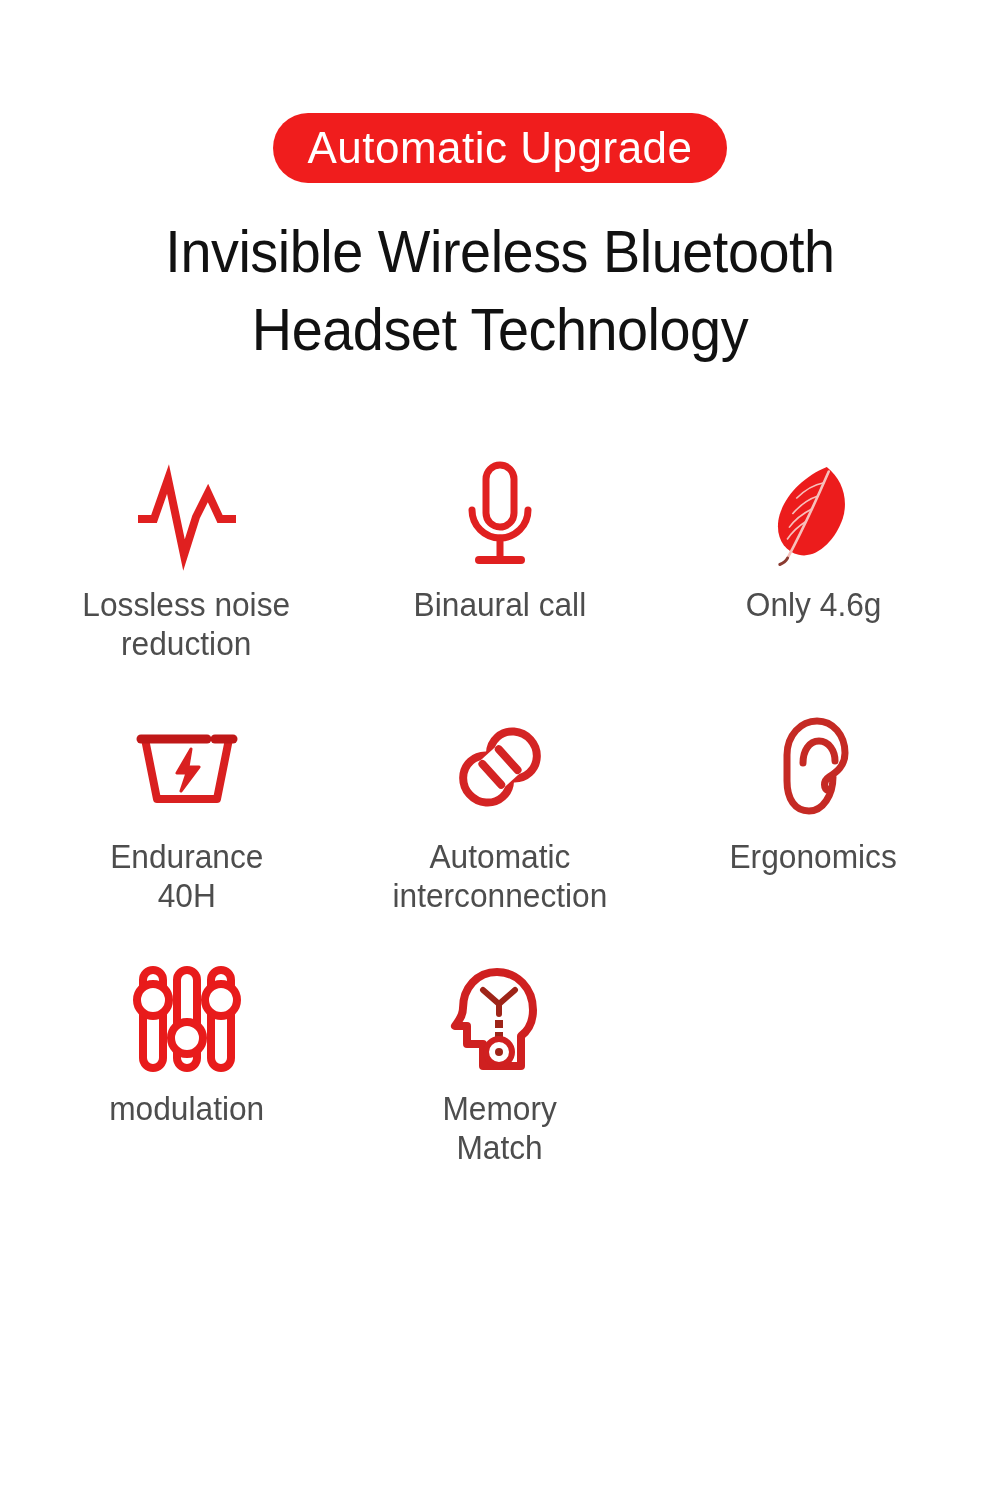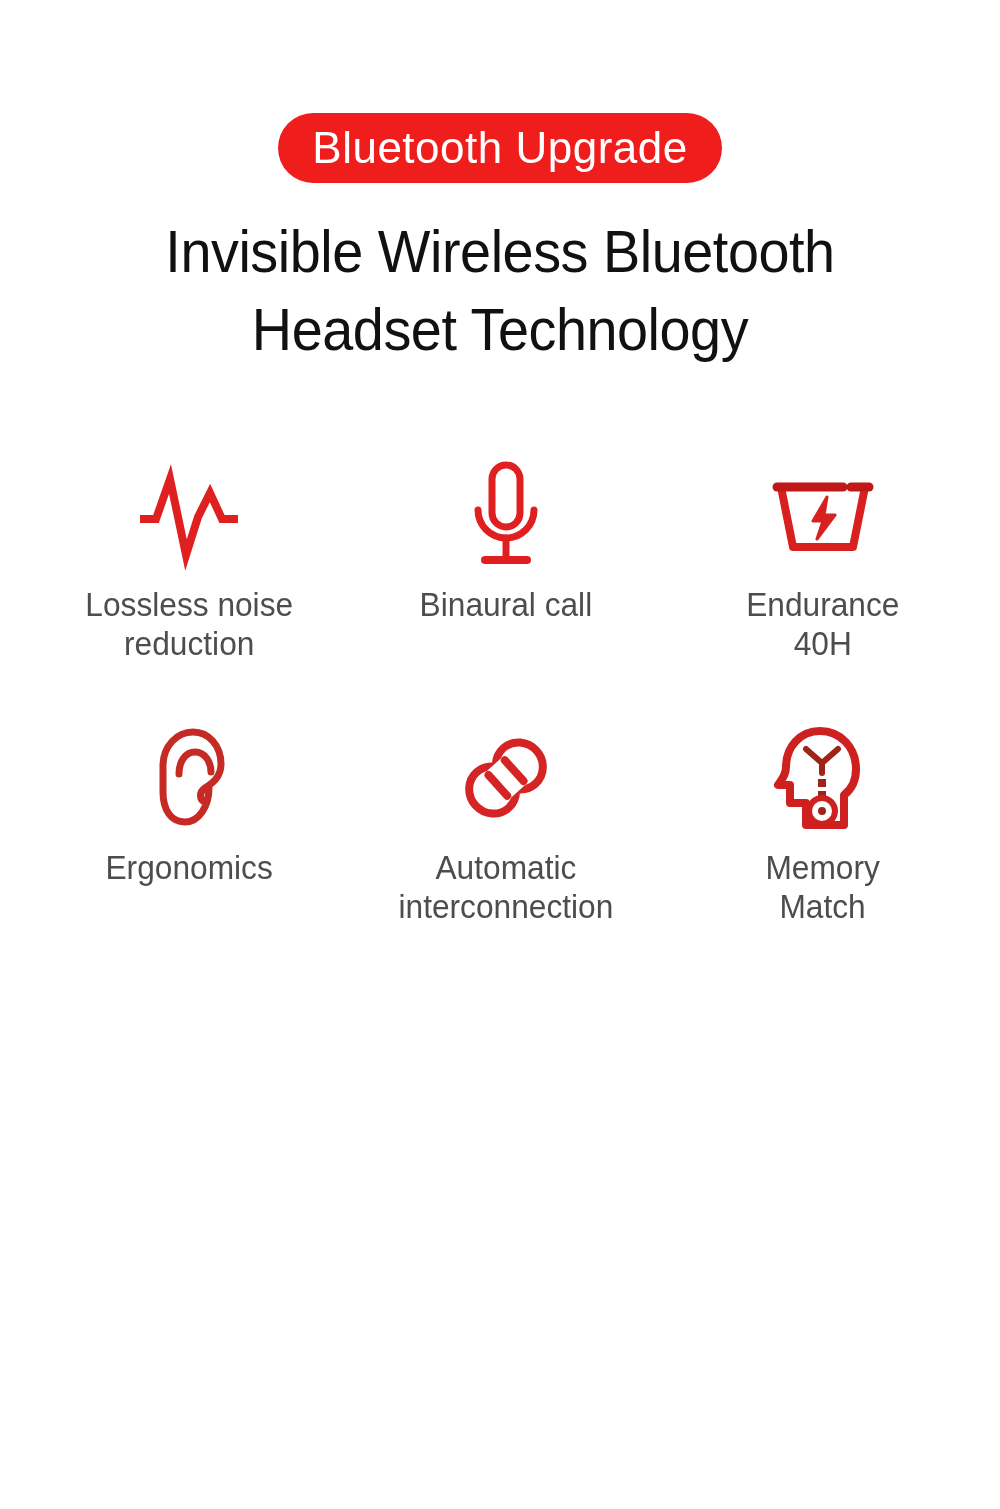--- a/index.html
+++ b/index.html
@@ -54,28 +54,27 @@
     font-weight: 400;
     letter-spacing: -0.5px;
     transform: scaleX(0.93);
     transform-origin: center top;
   }
 
   
   .grid {
     position: absolute;
     top: 455px;
-    left: 36px;
+    left: 30px;
     width: 940px;
     display: grid;
     grid-template-columns: repeat(3, 1fr);
     grid-auto-rows: 252px;
     row-gap: 0;
     column-gap: 0;
-    gap: 11px;
   }
   .cell {
     display: flex;
     flex-direction: column;
     align-items: center;
     justify-content: flex-start;
   }
   .icon-box {
     height: 120px;
     display: flex;
@@ -94,21 +93,21 @@
   }
 
   svg { display: block; overflow: visible; }
 </style>
 </head>
 <body>
 
 <div class="page">
 
   <div class="badge-wrap">
-    <div class="badge">Bluetooth Upgrade</div>
+    <div class="badge">Automatic Upgrade</div>
   </div>
 
   <div class="title">
     <div>Invisible Wireless Bluetooth</div>
     <div>Headset Technology</div>
   </div>
 
   <div class="grid">
 
     <div class="cell">
@@ -127,61 +126,92 @@
         <svg width="90" height="110" viewBox="0 0 90 110">
           <rect x="31" y="5" width="28" height="62" rx="14" ry="14" fill="none" stroke="#e02020" stroke-width="7"></rect>
           <path d="M17 50 A28 28 0 0 0 73 50" fill="none" stroke="#e02020" stroke-width="7" stroke-linecap="round"></path>
           <line x1="45" y1="78" x2="45" y2="98" stroke="#e02020" stroke-width="7" stroke-linecap="round"></line>
           <line x1="24" y1="100" x2="66" y2="100" stroke="#e02020" stroke-width="8" stroke-linecap="round"></line>
         </svg>
       </div>
       <div class="cell-label">Binaural call</div>
     </div>
 
+    <div class="cell">
+      <div class="icon-box">
+        <svg width="100" height="112" viewBox="0 0 100 112">
+          <path d="M52 6 C30 22 16 48 18 70 C20 88 32 98 46 98 C64 98 78 76 80 52 C81 32 70 14 52 6 Z" fill="#ec1c1c" stroke="none" transform="rotate(14 50 55)"></path>
+          <path d="M55 10 C50 40 44 72 36 104" fill="none" stroke="#f7c0bb" stroke-width="2.6" stroke-linecap="round" transform="rotate(14 50 55)"></path>
+          <path d="M36 104 C35 108 33 110 30 112" fill="none" stroke="#8a3a30" stroke-width="3" stroke-linecap="round" transform="rotate(14 50 55)"></path>
+          <g stroke="#f7c0bb" stroke-width="1.6" fill="none" transform="rotate(14 50 55)">
+            <path d="M53 22 C44 26 36 34 30 44"></path>
+            <path d="M51 36 C43 41 35 50 30 60"></path>
+            <path d="M48 50 C41 56 34 64 30 74"></path>
+            <path d="M45 64 C39 70 34 78 31 86"></path>
+          </g>
+        </svg>
+      </div>
+      <div class="cell-label">Only 4.6g</div>
+    </div>
 
 
     <div class="cell">
       <div class="icon-box">
         <svg width="108" height="84" viewBox="0 0 108 84">
           <path d="M12 14 L24 74 L84 74 L96 14" fill="none" stroke="#d92020" stroke-width="8" stroke-linecap="round" stroke-linejoin="round"></path>
           <line x1="8" y1="14" x2="74" y2="14" stroke="#c01818" stroke-width="9" stroke-linecap="round"></line>
           <line x1="82" y1="14" x2="100" y2="14" stroke="#c01818" stroke-width="9" stroke-linecap="round"></line>
           <path d="M58 24 L44 48 L54 48 L48 66 L66 42 L55 42 Z" fill="#d92020" stroke="#d92020" stroke-width="3" stroke-linejoin="round"></path>
         </svg>
       </div>
       <div class="cell-label">Endurance
 40H</div>
-    </div>
-
-    <div class="cell">
-      <div class="icon-box">
-        <svg width="84" height="104" viewBox="0 0 84 104">
-          <path d="M62 62 C62 80 52 96 38 96 C24 96 16 84 16 66 L16 40 C16 20 30 6 46 6 C62 6 74 20 74 38 C74 52 64 58 58 62 C52 66 52 74 58 76" fill="none" stroke="#c52a24" stroke-width="7" stroke-linecap="round" stroke-linejoin="round"></path>
-          <path d="M32 48 C32 36 38 26 48 26 C58 26 64 36 64 46" fill="none" stroke="#c52a24" stroke-width="7" stroke-linecap="round"></path>
-        </svg>
-      </div>
-      <div class="cell-label">Ergonomics</div>
     </div>
 
     <div class="cell">
       <div class="icon-box">
         <svg width="110" height="104" viewBox="0 0 110 104">
           <g transform="rotate(-42 55 52)">
             <rect x="14" y="28" width="46" height="48" rx="24" ry="24" fill="none" stroke="#d42424" stroke-width="8"></rect>
             <rect x="50" y="28" width="46" height="48" rx="24" ry="24" fill="none" stroke="#d42424" stroke-width="8"></rect>
             <rect x="44" y="34" width="22" height="36" fill="#ffffff"></rect>
             <path d="M44 38 L44 66" fill="none" stroke="#d42424" stroke-width="8" stroke-linecap="round"></path>
             <path d="M66 38 L66 66" fill="none" stroke="#d42424" stroke-width="8" stroke-linecap="round"></path>
           </g>
         </svg>
       </div>
       <div class="cell-label">Automatic
 interconnection</div>
     </div>
 
+    <div class="cell">
+      <div class="icon-box">
+        <svg width="84" height="104" viewBox="0 0 84 104">
+          <path d="M62 62 C62 80 52 96 38 96 C24 96 16 84 16 66 L16 40 C16 20 30 6 46 6 C62 6 74 20 74 38 C74 52 64 58 58 62 C52 66 52 74 58 76" fill="none" stroke="#c52a24" stroke-width="7" stroke-linecap="round" stroke-linejoin="round"></path>
+          <path d="M32 48 C32 36 38 26 48 26 C58 26 64 36 64 46" fill="none" stroke="#c52a24" stroke-width="7" stroke-linecap="round"></path>
+        </svg>
+      </div>
+      <div class="cell-label">Ergonomics</div>
+    </div>
+
+    <div class="cell">
+      <div class="icon-box">
+        <svg width="104" height="110" viewBox="0 0 104 110">
+          <g fill="none" stroke="#e81b1b" stroke-width="8">
+            <rect x="8" y="6" width="20" height="98" rx="10" ry="10"></rect>
+            <rect x="42" y="6" width="20" height="98" rx="10" ry="10"></rect>
+            <rect x="76" y="6" width="20" height="98" rx="10" ry="10"></rect>
+            <circle cx="18" cy="36" r="16" fill="#ffffff"></circle>
+            <circle cx="52" cy="74" r="16" fill="#ffffff"></circle>
+            <circle cx="86" cy="36" r="16" fill="#ffffff"></circle>
+          </g>
+        </svg>
+      </div>
+      <div class="cell-label">modulation</div>
+    </div>
 
 
     <div class="cell">
       <div class="icon-box">
         <svg width="102" height="106" viewBox="0 0 102 106">
           <path d="M84 44 C84 22 68 6 48 6 C28 6 14 22 14 42 C14 50 10 54 6 60 L18 60 L18 78 L34 78 L34 100 L72 100 L72 70 C80 64 84 56 84 44 Z" fill="none" stroke="#cf2020" stroke-width="8" stroke-linejoin="round" stroke-linecap="round"></path>
           <path d="M34 24 L50 38 L66 24" fill="none" stroke="#9e2418" stroke-width="6" stroke-linecap="round" stroke-linejoin="round"></path>
           <line x1="50" y1="38" x2="50" y2="48" stroke="#9e2418" stroke-width="6" stroke-linecap="round"></line>
           <rect x="46" y="54" width="8" height="8" fill="#9e2418"></rect>
           <rect x="46" y="66" width="8" height="8" fill="#9e2418"></rect>

